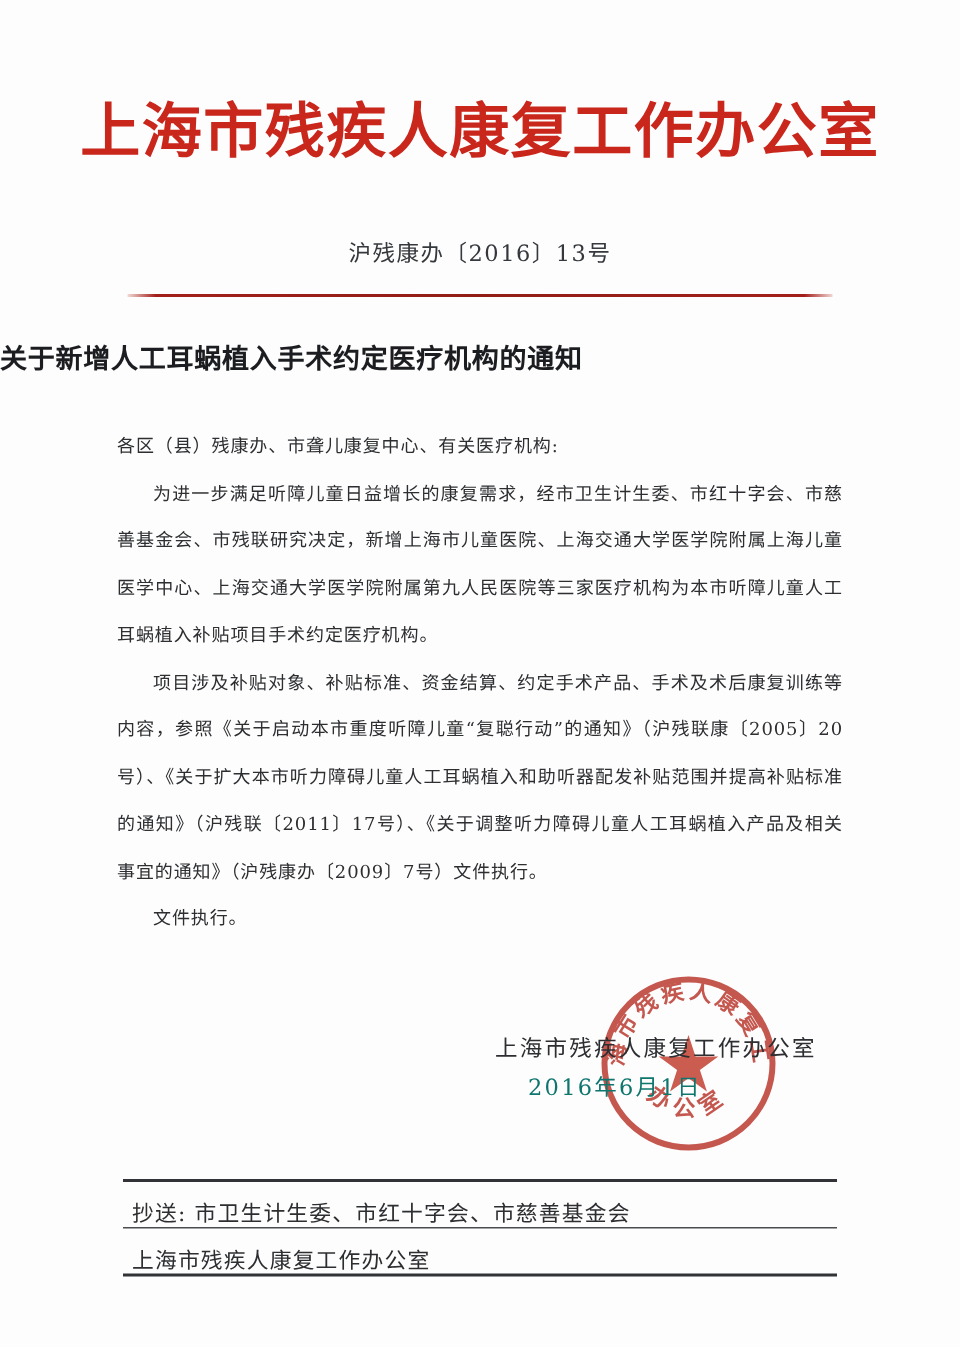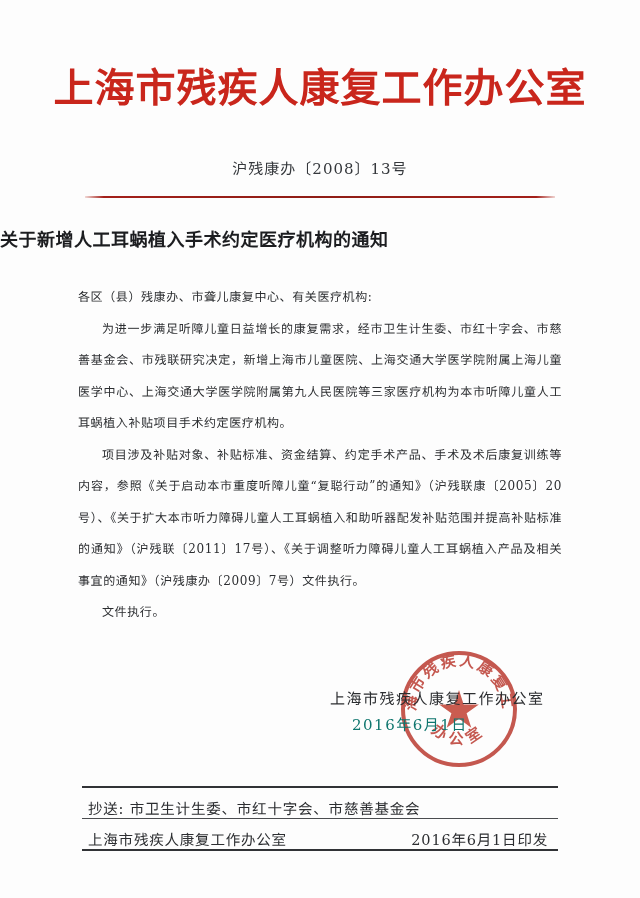--- a/index.html
+++ b/index.html
@@ -170,21 +170,21 @@
 </style>
 </head>
 <body>
 
 <div class="page">
 
   <div class="masthead">
     <div class="masthead-title">上海市残疾人康复工作办公室</div>
   </div>
 
-  <div class="doc-number">沪残康办〔2008〕13号</div>
+  <div class="doc-number">沪残康办〔2016〕13号</div>
 
   <div class="red-rule"></div>
 
   <div class="doc-title">关于新增人工耳蜗植入手术约定医疗机构的通知</div>
 
   <div class="body-block">
     <p class="para salutation">各区（县）残康办、市聋儿康复中心、有关医疗机构:</p>
     <p class="para indent">为进一步满足听障儿童日益增长的康复需求，经市卫生计生委、市红十字会、市慈善基金会、市残联研究决定，新增上海市儿童医院、上海交通大学医学院附属上海儿童医学中心、上海交通大学医学院附属第九人民医院等三家医疗机构为本市听障儿童人工耳蜗植入补贴项目手术约定医疗机构。</p>
     <p class="para indent">项目涉及补贴对象、补贴标准、资金结算、约定手术产品、手术及术后康复训练等内容，参照《关于启动本市重度听障儿童“复聪行动”的通知》（沪残联康〔2005〕20号）、《关于扩大本市听力障碍儿童人工耳蜗植入和助听器配发补贴范围并提高补贴标准的通知》（沪残联〔2011〕17号）、《关于调整听力障碍儿童人工耳蜗植入产品及相关事宜的通知》（沪残康办〔2009〕7号）文件执行。</p>
     <p class="para indent">文件执行。</p>
@@ -213,18 +213,17 @@
   </div>
 
   <div class="footer">
     <div class="rule-black thick"></div>
     <div class="footer-row">
       <span>抄送: 市卫生计生委、市红十字会、市慈善基金会</span>
     </div>
     <div class="rule-black"></div>
     <div class="footer-row">
       <span>上海市残疾人康复工作办公室</span>
-      <span class="right">2016年6月1日印发</span>
     </div>
     <div class="rule-black thick"></div>
   </div>
 
 </div>
 
 </body></html>

